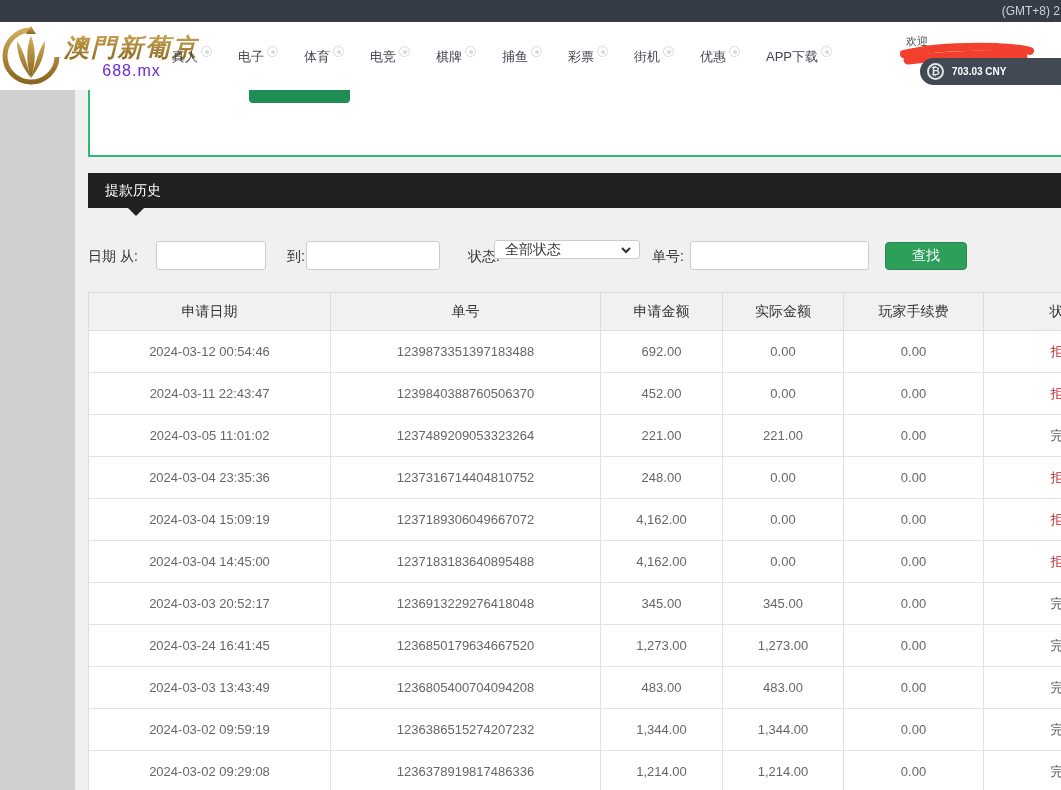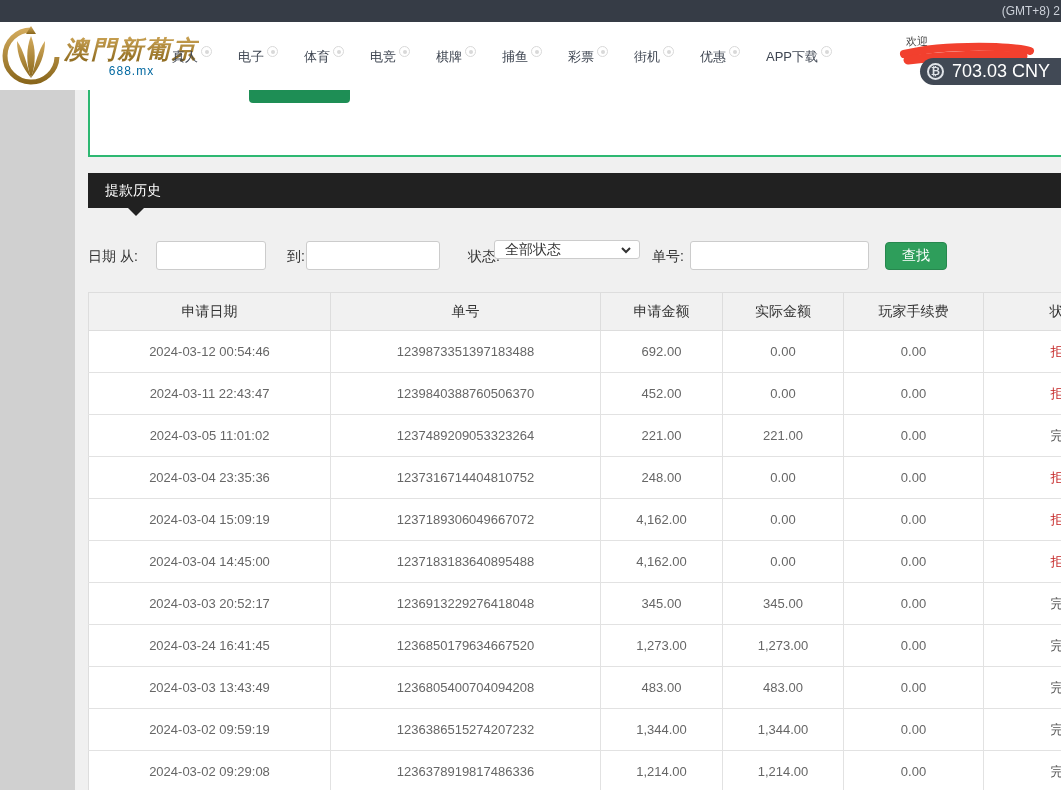--- a/index.html
+++ b/index.html
@@ -25,21 +25,21 @@
   .logo { position:absolute; left:0; top:2px; display:flex; align-items:center; cursor:pointer; }
   .logo-emblem { width:62px; height:66px; }
   .logo-textwrap { margin-left:2px; text-align:center; }
   .logo-title {
     font-family:"Liberation Serif", serif; font-style:italic; font-weight:bold;
     font-size:25px; letter-spacing:2px; color:#a8842e;
     background:linear-gradient(180deg,#caa253,#8a671c);
     -webkit-background-clip:text; background-clip:text; -webkit-text-fill-color:transparent;
     line-height:28px;
   }
-  .logo-domain { font-size:12px; color:#0369a1; letter-spacing:1px; }
+  .logo-domain { font-size:16px; color:#6d28d9; letter-spacing:1px; }
   .nav {
     position:absolute; left:172px; top:0; height:100%;
     display:flex; align-items:center; gap:26px; list-style:none;
   }
   .nav li { font-size:13px; color:#3f4652; cursor:pointer; white-space:nowrap; }
   .nav .dd-circle {
     display:inline-block; width:11px; height:11px; border:1px solid #d9d9d9;
     border-radius:50%; margin-left:3px; vertical-align:4px; position:relative;
   }
   .nav .dd-circle::after {
@@ -52,21 +52,21 @@
   .balance-pill {
     position:absolute; left:920px; top:36px; height:27px; width:150px;
     background:#414955; border-radius:14px 0 0 14px;
     display:flex; align-items:center; padding-left:7px; cursor:pointer;
   }
   .coin-icon {
     width:17px; height:17px; border:2px solid #dfe3e8; border-radius:50%;
     color:#dfe3e8; font-size:11px; font-weight:bold; line-height:13px;
     text-align:center; flex:0 0 auto;
   }
-  .balance-amount { color:#ffffff; font-size:18px; font-weight:normal; margin-left:8px; white-space:nowrap; }
+  .balance-amount { color:#ffffff; font-size:10px; font-weight:bold; margin-left:8px; white-space:nowrap; }
   
   .left-strip { position:absolute; left:0; top:90px; width:75px; height:700px; background:#d0d0d0; }
   
   .green-box {
     position:absolute; left:88px; top:90px; width:985px; height:67px;
     background:#ffffff; border-left:2px solid #2eb872; border-bottom:2px solid #2eb872;
   }
   .cut-button {
     position:absolute; left:159px; top:0; width:101px; height:13px;
     background:#1e8e55; border-radius:0 0 4px 4px; cursor:pointer;
@@ -90,21 +90,21 @@
     background:#fff; font-size:13px; padding:0 8px; outline:none;
     font-family:"Liberation Sans", sans-serif;
   }
   .f-select {
     position:absolute; top:0; height:19px; border:1px solid #cccccc; border-radius:3px;
     background:#fff; display:flex; align-items:center; justify-content:space-between;
     padding:0 8px 0 10px; cursor:pointer; font-size:14px; color:#333;
   }
   .chevron { width:10px; height:10px; fill:none; stroke:#333; stroke-width:2; }
   .search-btn {
-    position:absolute; left:797px; top:2px; width:62px; height:28px;
+    position:absolute; left:797px; top:2px; width:82px; height:28px;
     background:#2e9e5b; border:1px solid #27874e; border-radius:4px;
     color:#ffffff; font-size:14px; cursor:pointer;
     font-family:"Liberation Sans", sans-serif;
   }
   
   .table-wrap { position:absolute; left:88px; top:292px; width:1055px; }
   table { border-collapse:collapse; table-layout:fixed; width:1055px; background:#fff; }
   col.c1{width:242px} col.c2{width:270px} col.c3{width:122px}
   col.c4{width:121px} col.c5{width:140px} col.c6{width:160px}
   th {

